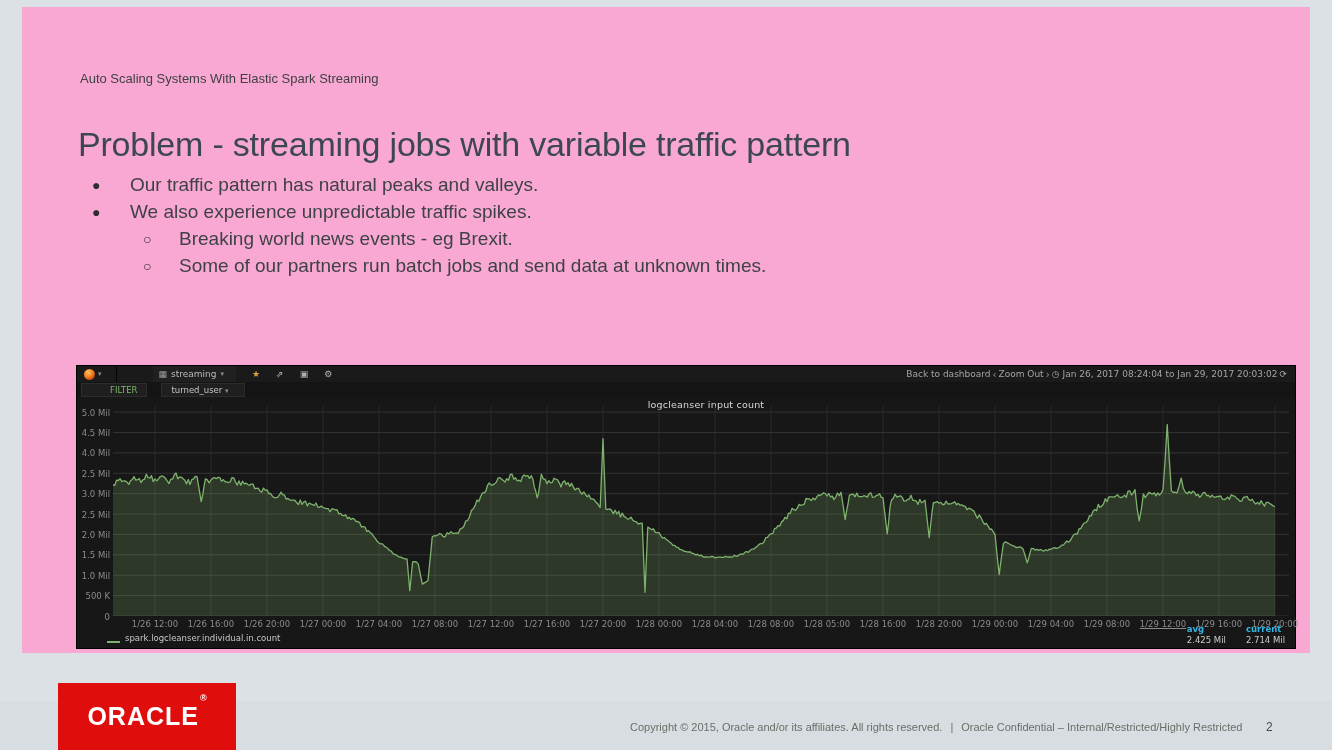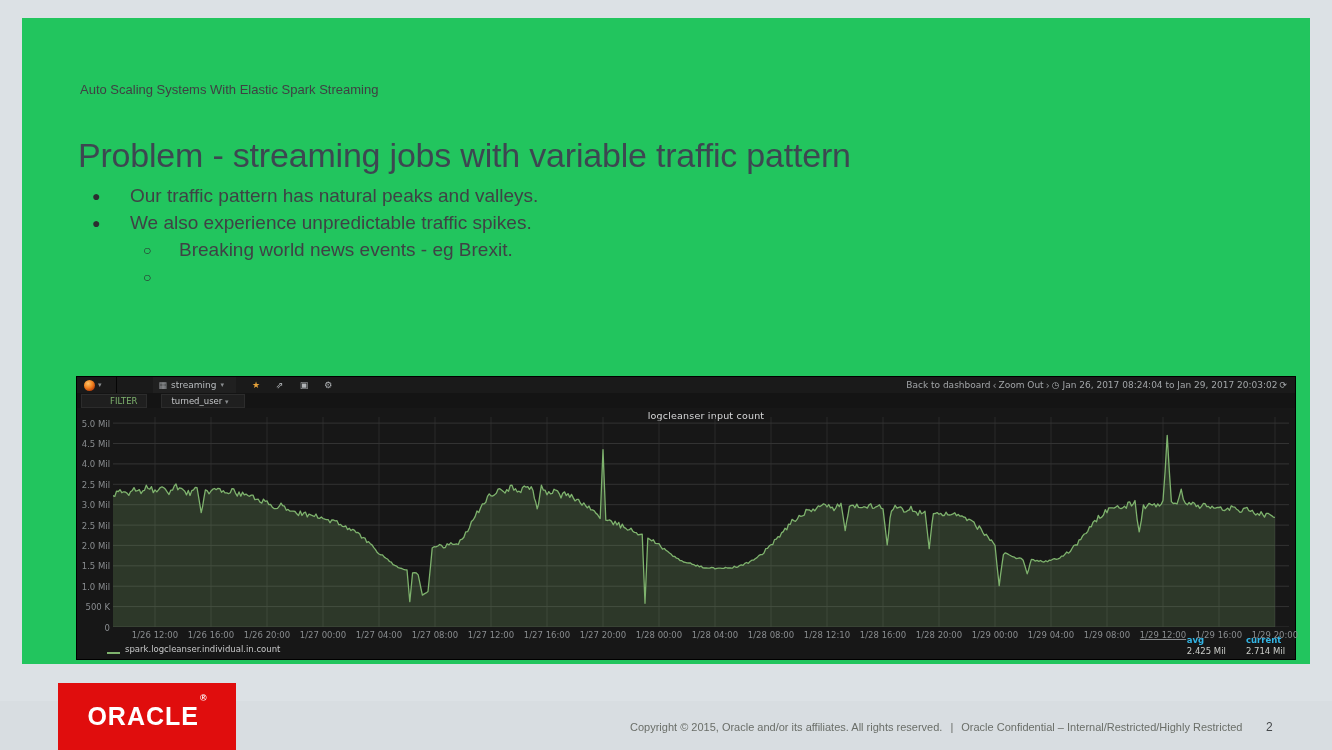--- a/index.html
+++ b/index.html
@@ -1,18 +1,18 @@
 <!DOCTYPE html>
 <html><head>
 <meta charset="utf-8">
 <style>
   html,body{margin:0;padding:0;background:#b9bfc4;}
   .canvas{position:relative;width:1332px;height:750px;background:#dce1e5;overflow:hidden;
           font-family:"Liberation Sans",sans-serif;}
-  .slide{position:absolute;left:22px;top:18px;width:1288px;height:646px;background:#22c55e;}
+  .slide{position:absolute;left:22px;top:7px;width:1288px;height:646px;background:#f9a8d4;}
   .kicker{position:absolute;left:58px;top:64px;font-size:13px;color:#3f4143;}
   .title{position:absolute;left:56px;top:118px;margin:0;font-size:34px;font-weight:400;
          color:#3d4751;letter-spacing:-0.2px;}
   .bullet-row{position:absolute;left:0;width:1200px;height:26px;color:#3f4245;font-size:19px;}
   .bullet-row .marker{position:absolute;top:3px;font-size:14px;color:#2c2e30;}
   .bullet-row .btext{position:absolute;top:0;}
   .b1 .marker{left:70px}.b1 .btext{left:108px}
   .b2 .marker{left:121px}.b2 .btext{left:157px}
 
   
@@ -77,20 +77,21 @@
     <div class="bullet-row b1" style="top:194px">
       <span class="marker">●</span>
       <span class="btext">We also experience unpredictable traffic spikes.</span>
     </div>
     <div class="bullet-row b2" style="top:221px">
       <span class="marker">○</span>
       <span class="btext">Breaking world news events - eg Brexit.</span>
     </div>
     <div class="bullet-row b2" style="top:248px">
       <span class="marker">○</span>
+      <span class="btext">Some of our partners run batch jobs and send data at unknown times.</span>
     </div>
 
     <div class="grafana">
       <div class="gnav">
         <span class="glogo"></span>
         <span class="gcaret">▾</span>
         <span class="gsep"></span>
         <span class="gdash">
           <span class="grid">▦</span>
           <span>streaming</span>
@@ -178,21 +179,21 @@
             <div style="left: 126px;">1/26 20:00</div>
             <div style="left: 182px;">1/27 00:00</div>
             <div style="left: 238px;">1/27 04:00</div>
             <div style="left: 294px;">1/27 08:00</div>
             <div style="left: 350px;">1/27 12:00</div>
             <div style="left: 406px;">1/27 16:00</div>
             <div style="left: 462px;">1/27 20:00</div>
             <div style="left: 518px;">1/28 00:00</div>
             <div style="left: 574px;">1/28 04:00</div>
             <div style="left: 630px;">1/28 08:00</div>
-            <div style="left: 686px;">1/28 12:10</div>
+            <div style="left: 686px;">1/28 05:00</div>
             <div style="left: 742px;">1/28 16:00</div>
             <div style="left: 798px;">1/28 20:00</div>
             <div style="left: 854px;">1/29 00:00</div>
             <div style="left: 910px;">1/29 04:00</div>
             <div style="left: 966px;">1/29 08:00</div>
             <div style="left: 1022px; text-decoration: underline;">1/29 12:00</div>
             <div style="left: 1078px;">1/29 16:00</div>
             <div style="left: 1134px;">1/29 20:00</div>
           </div>
         <div class="glegend">

